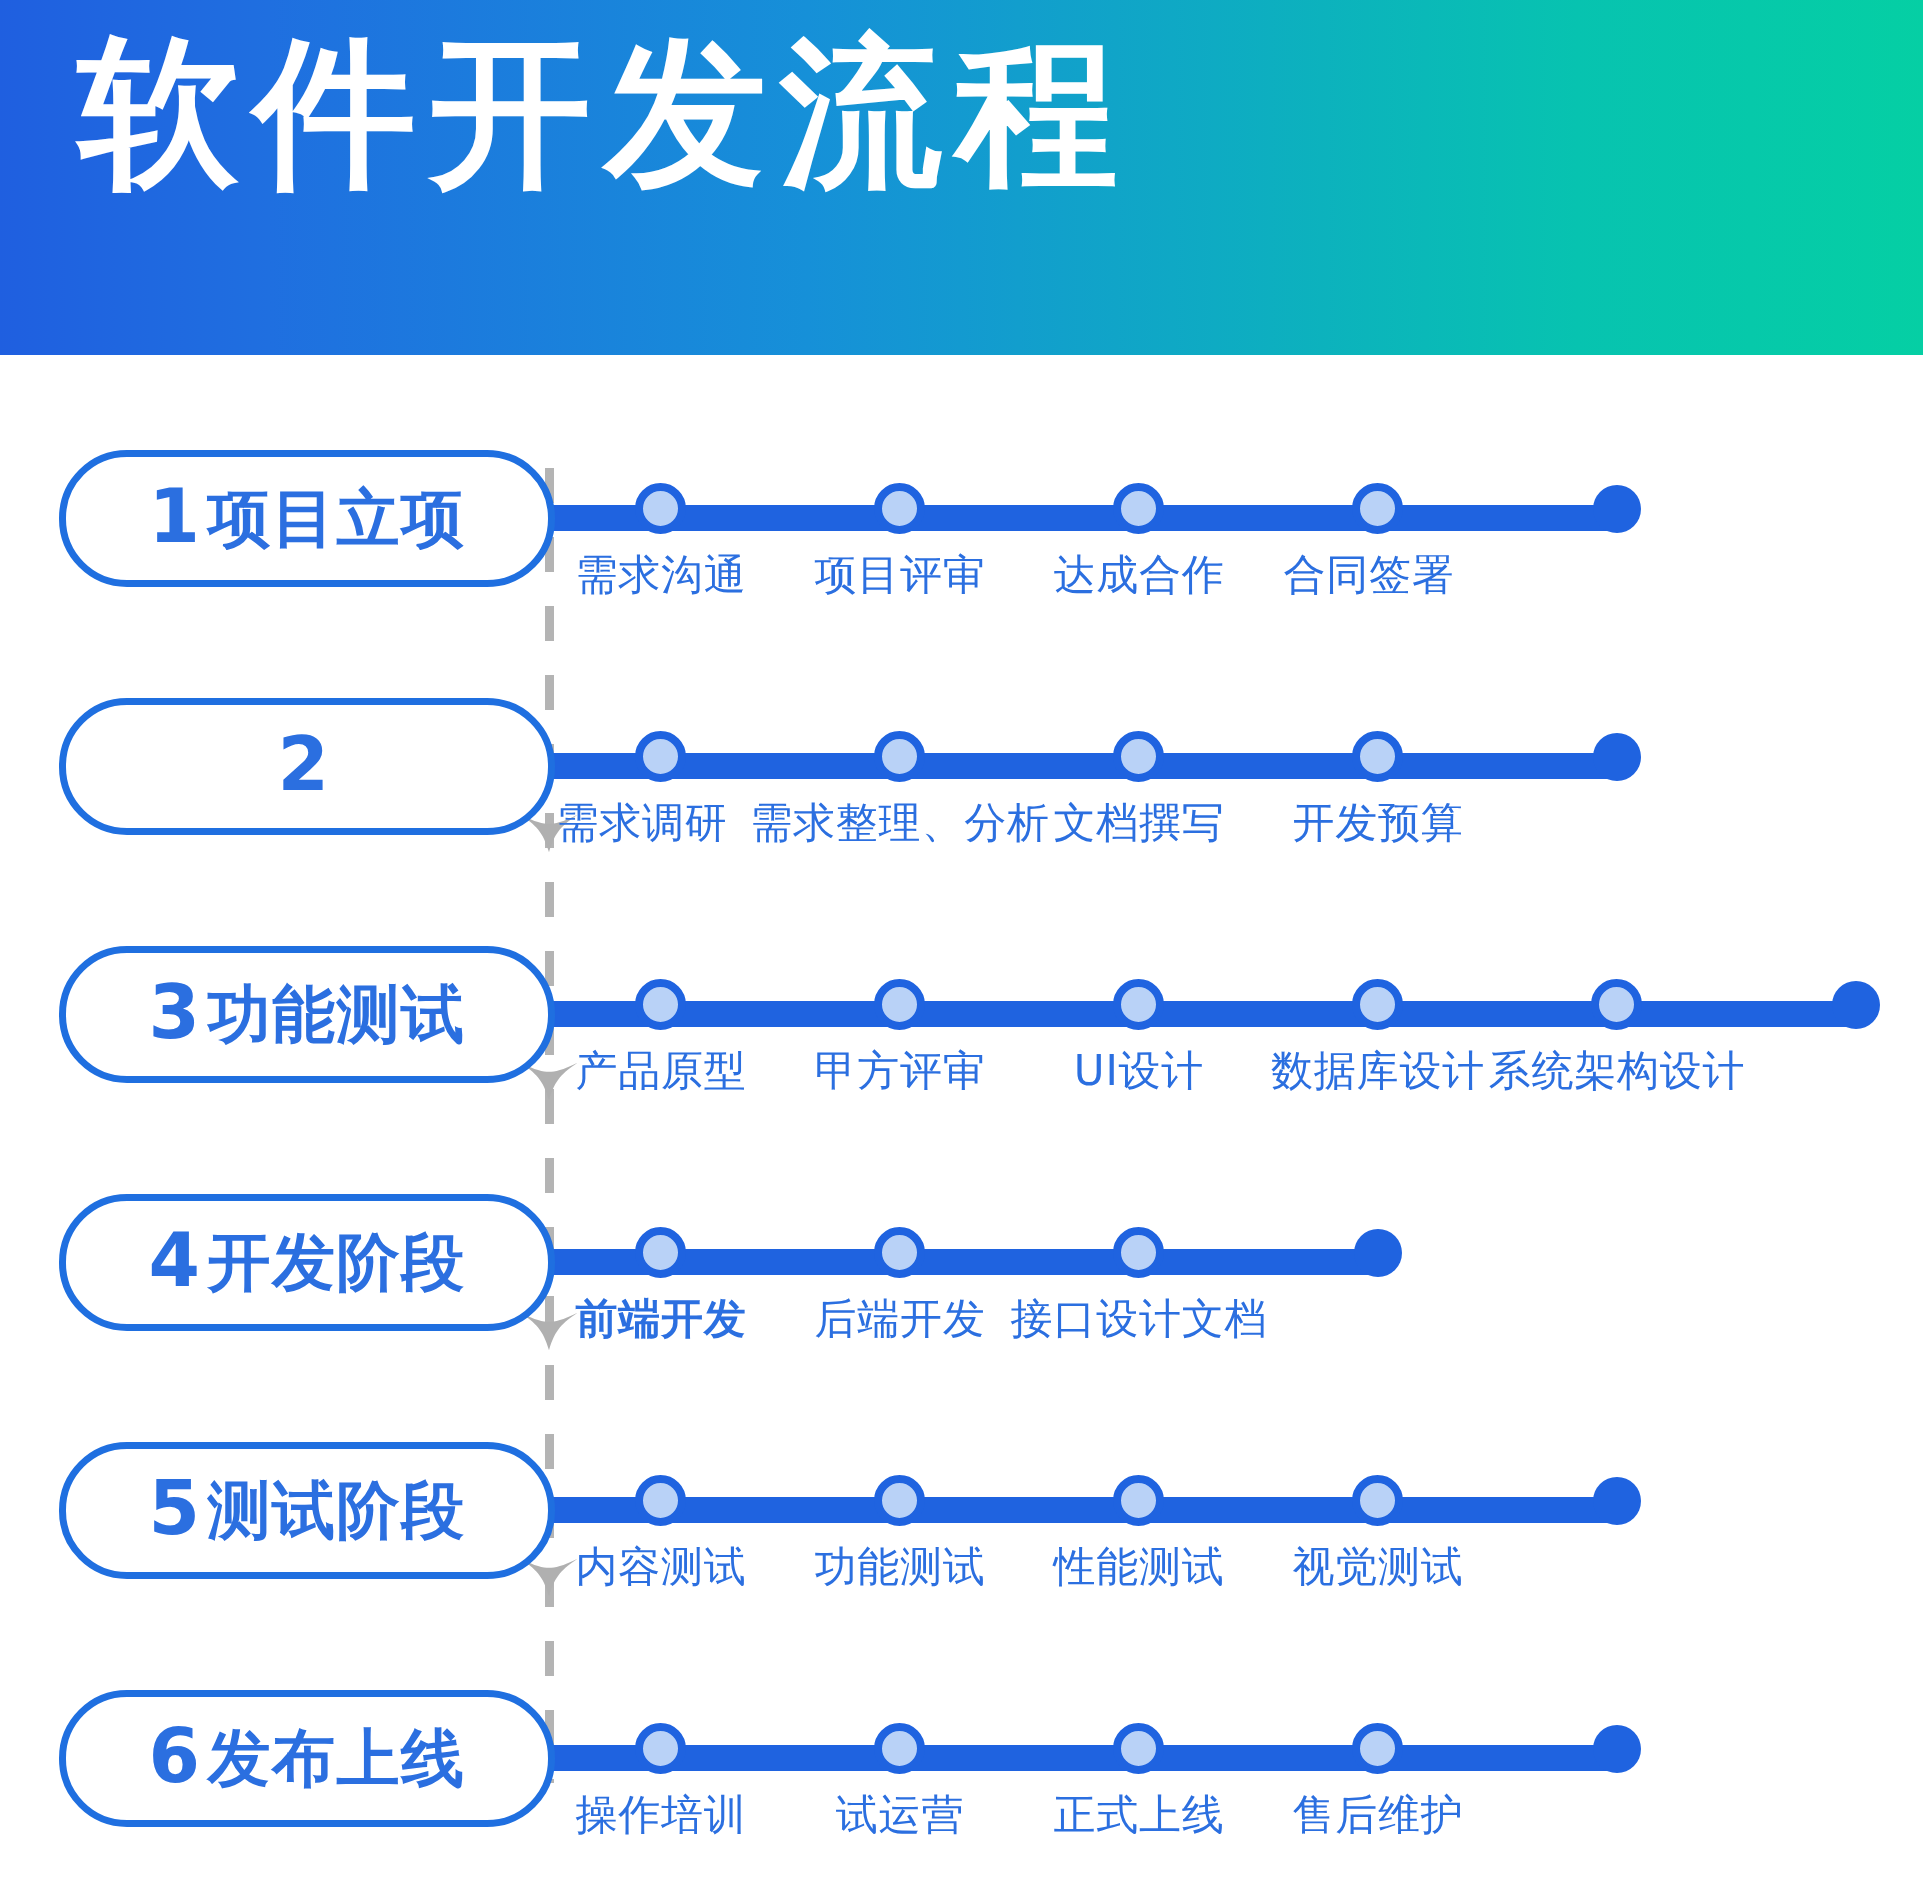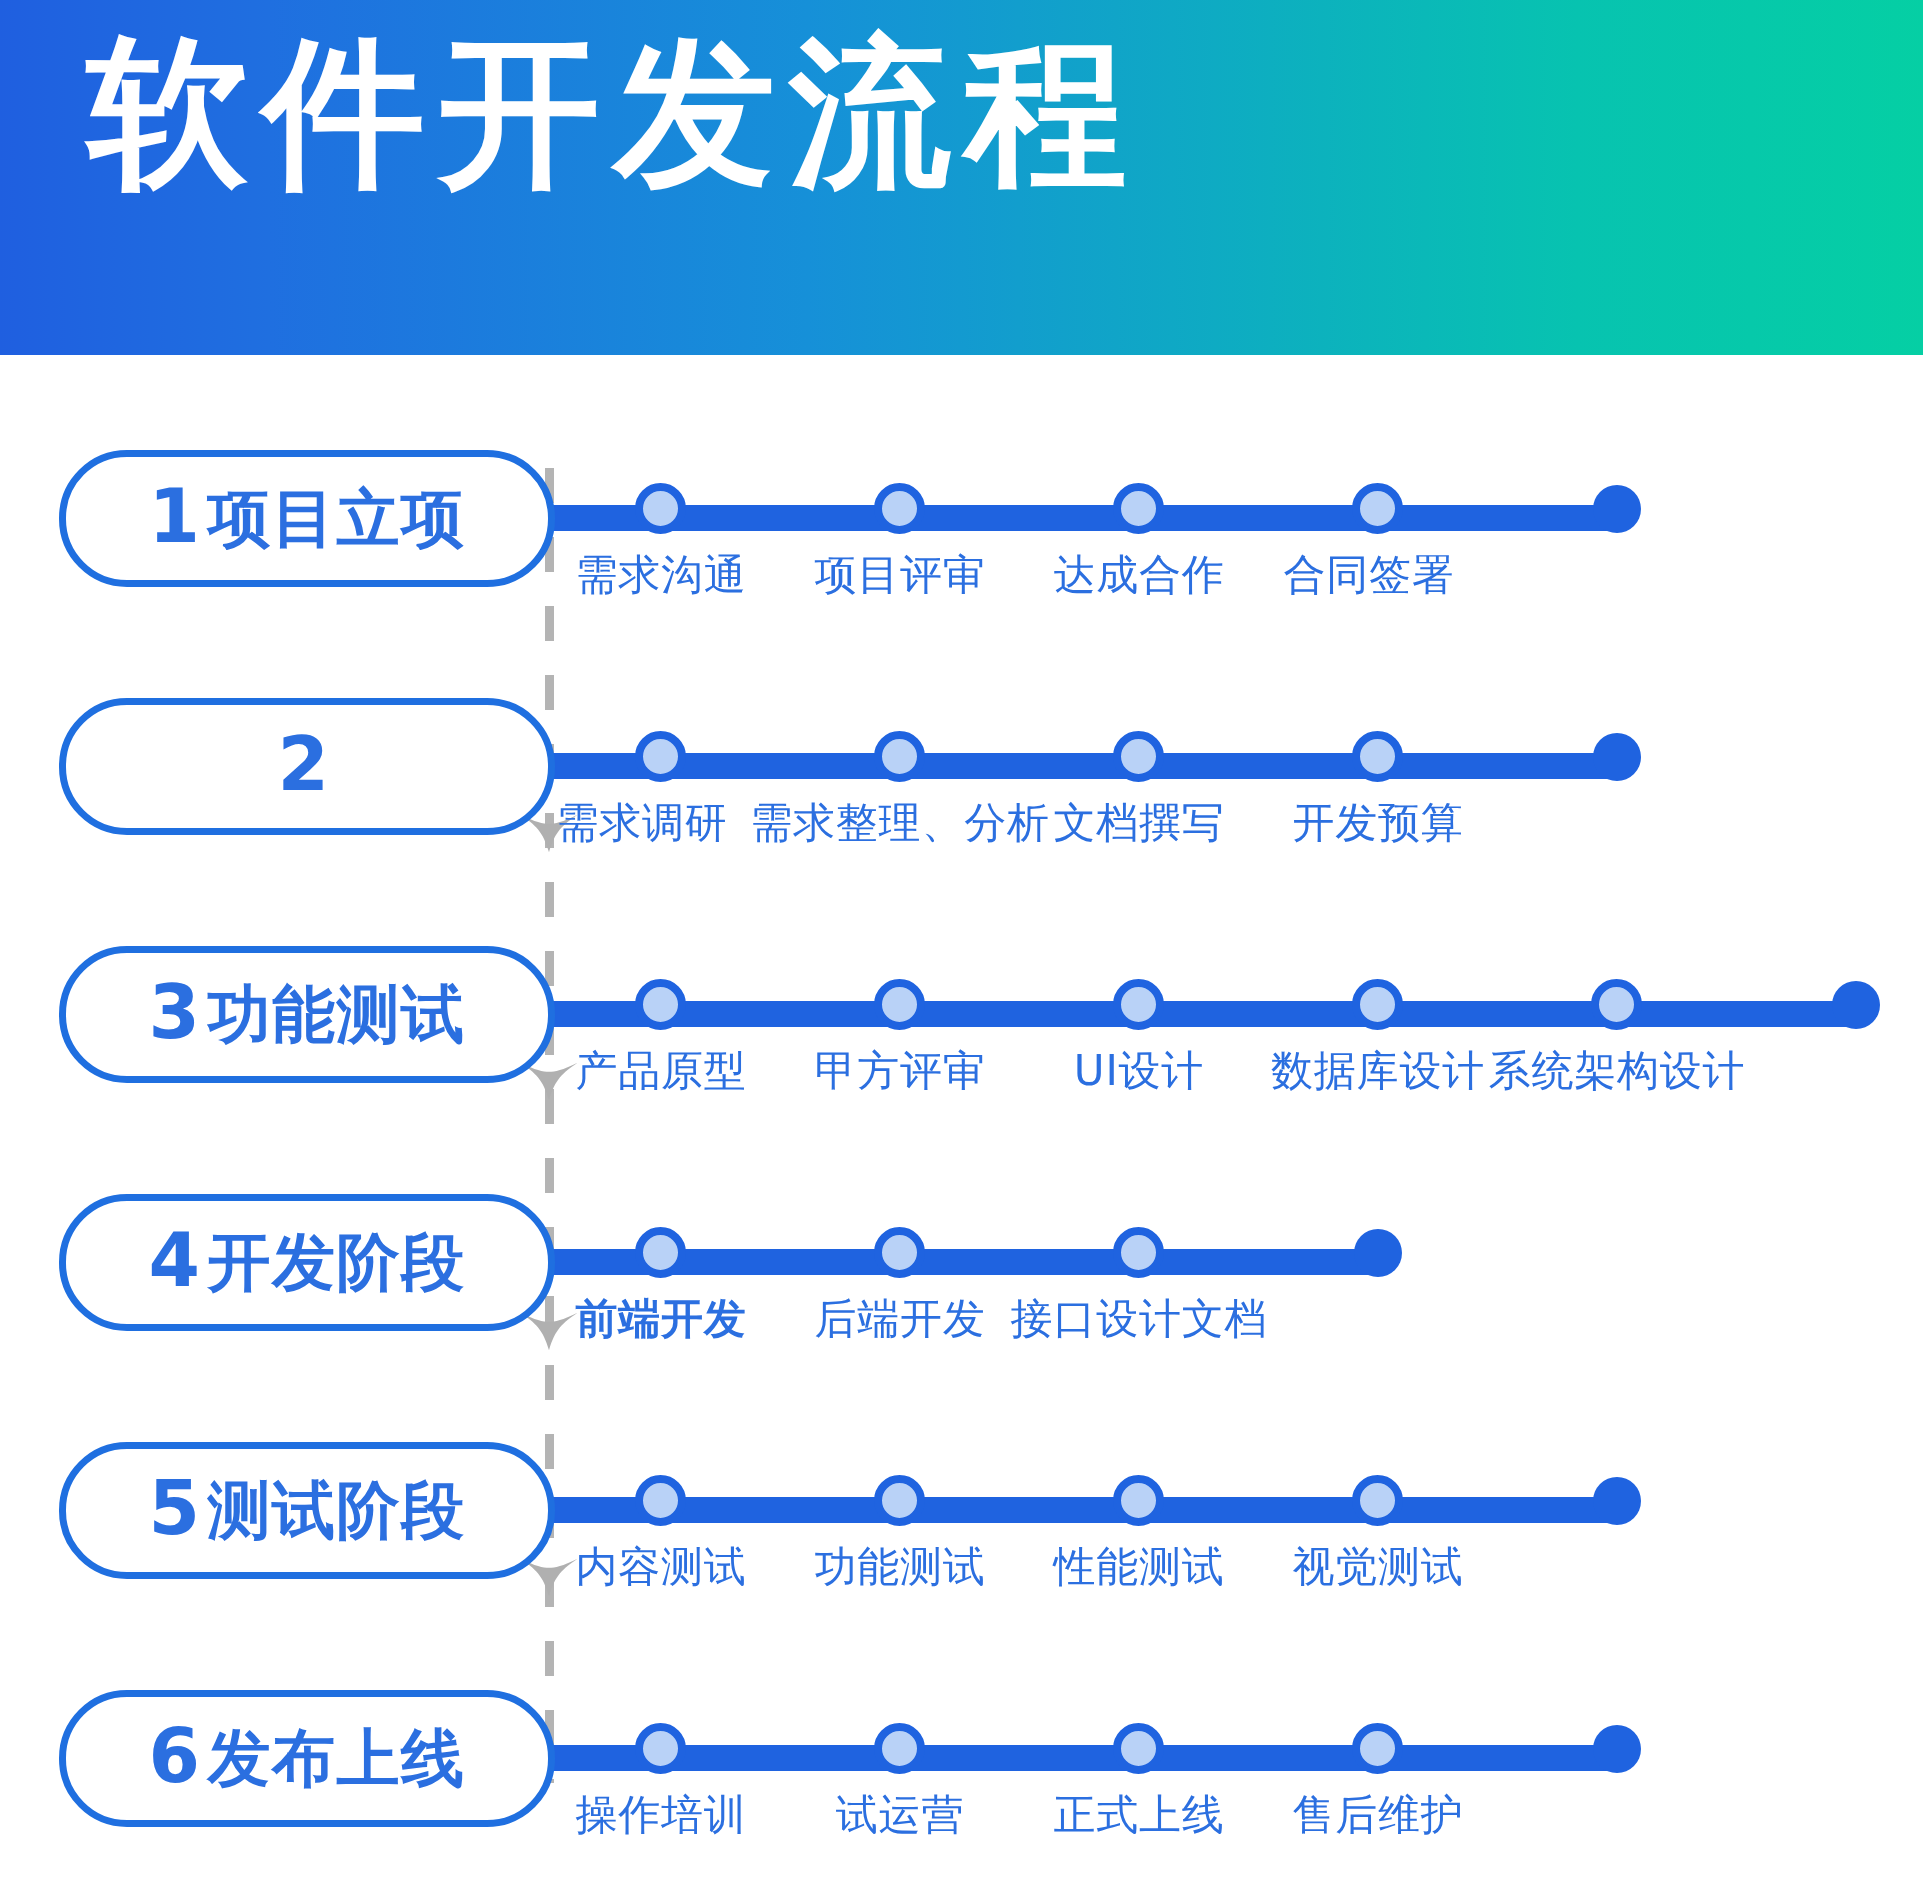--- a/index.html
+++ b/index.html
@@ -19,21 +19,21 @@
   .header {
     position: absolute;
     left: 0;
     top: 0;
     width: 1924px;
     height: 355px;
     background: linear-gradient(90deg, #1f5fe0 0%, #1f6fe0 14%, #1690d8 42%, #07c3b0 82%, #05cfa4 100%);
   }
   .header-title {
     position: absolute;
-    left: 87px;
+    left: 78px;
     top: 32px;
     font-size: 162px;
     line-height: 1.0;
     font-weight: 700;
     color: #ffffff;
     letter-spacing: 13.5px;
     white-space: nowrap;
     font-family: "DejaVu Sans", "Liberation Sans", sans-serif;
   }
 

